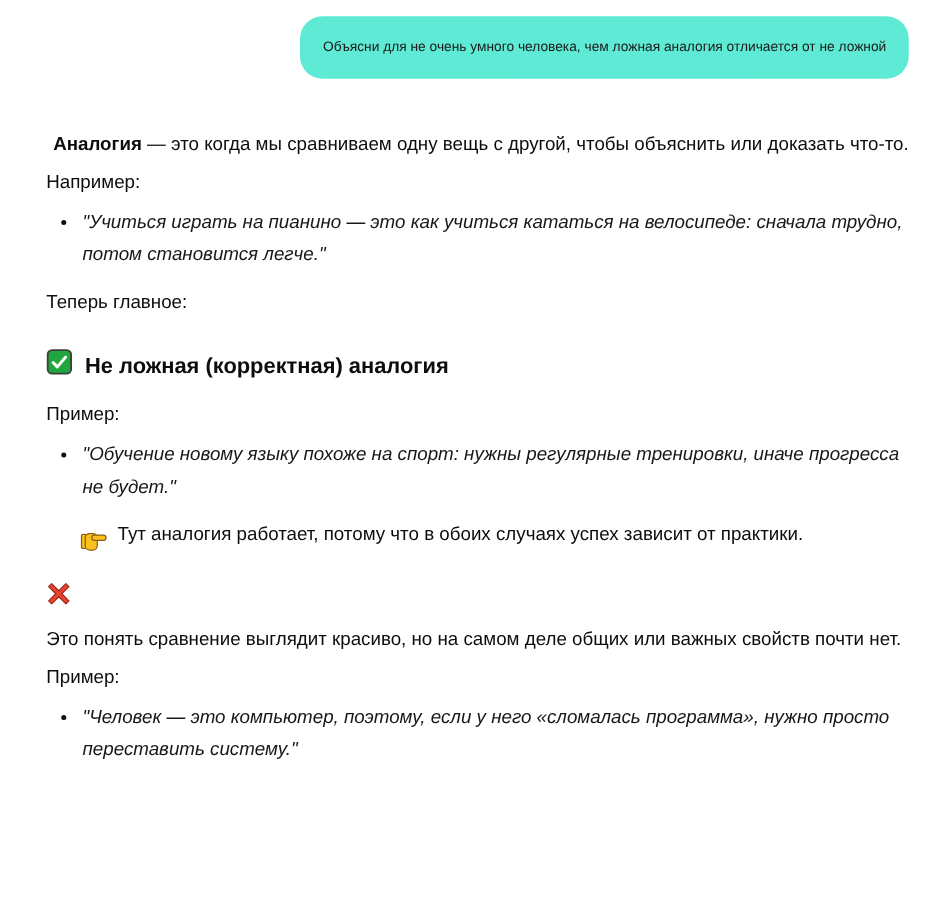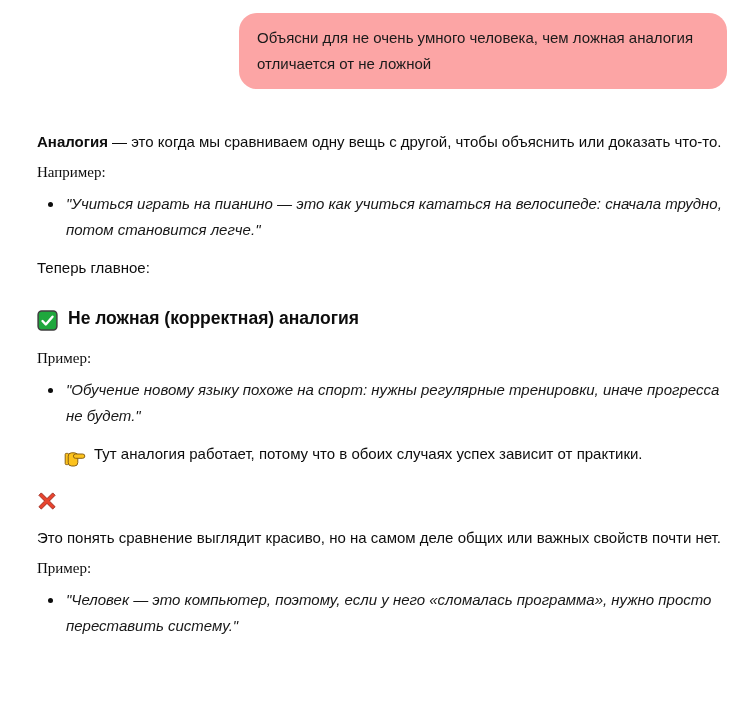--- a/index.html
+++ b/index.html
@@ -16,50 +16,50 @@
     padding: 13px 29px 24px 37px;
     background: #ffffff;
   }
   
   .user-row {
     display: flex;
     justify-content: flex-end;
     margin-bottom: 40px;
   }
   .bubble {
-    background: #fca5a5;
+    background: #5eead4;
     border-radius: 18px;
     padding: 12px 18px;
     max-width: 452px;
-    font-size: 15px;
+    font-size: 11px;
     line-height: 26px;
     color: #1a1a1a;
   }
   
   .assistant {
     font-size: 15px;
     line-height: 26px;
   }
   .assistant p { margin: 0 0 12px 0; }
   p.intro { margin-bottom: 18px; display: flex; align-items: center; gap: 6px; flex-wrap: wrap; }
-  p.def { margin-bottom: 4px; }
-  p.label { margin-bottom: 4px; font-family: Liberation Serif, serif; }
+  p.def { margin-bottom: 4px; text-align: right; }
+  p.label { margin-bottom: 4px; }
   p.sect-body { margin-bottom: 4px; }
   .assistant ul {
     margin: 6px 0 12px 0;
     padding-left: 27px;
   }
   .assistant li {
     margin: 0 0 4px 0;
     padding-left: 2px;
   }
   .quote { font-style: italic; color: #171717; }
   h3.sect-title {
     display: flex;
-    align-items: flex-end;
+    align-items: flex-start;
     gap: 10px;
     font-size: 17.5px;
     line-height: 26px;
     font-weight: 700;
     margin: 24px 0 14px 0;
   }
   .note {
     display: flex;
     align-items: flex-end;
     gap: 8px;

